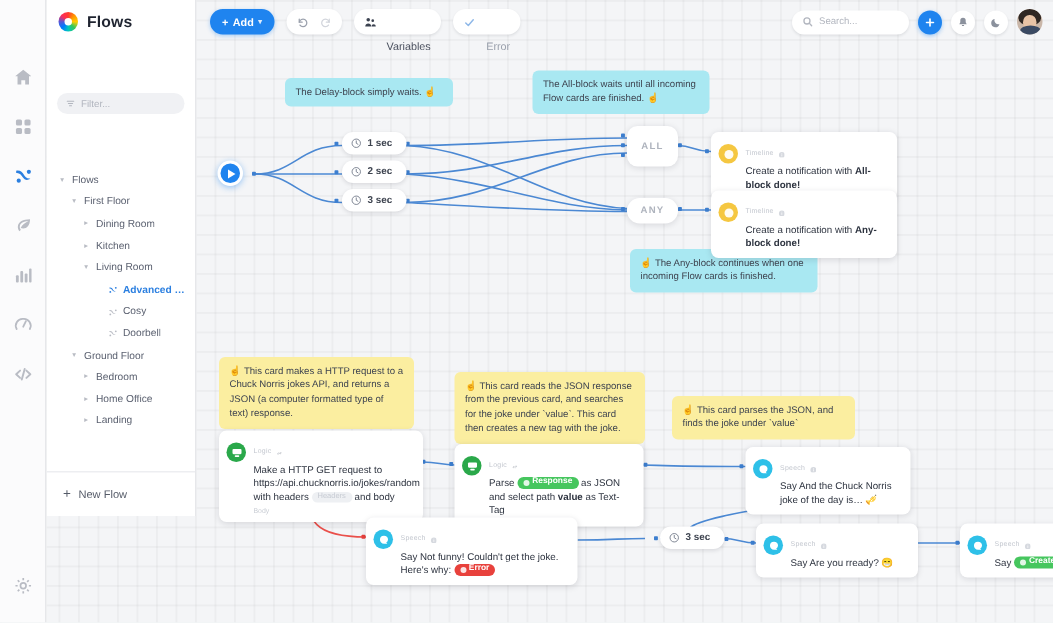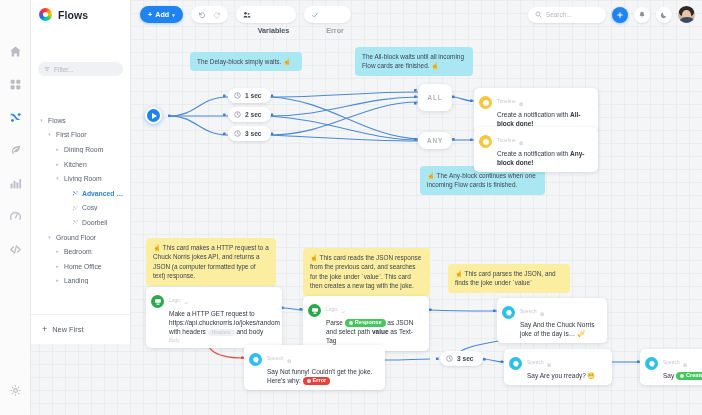--- a/index.html
+++ b/index.html
@@ -89,21 +89,21 @@
     font-size: 7.2px; font-weight: 700; cursor: pointer;
     box-shadow: 0 1px 3px rgba(31,132,239,.35);
   }
   #btn-add .cv { font-size: 5px; opacity: .85; }
   .tb-grp {
     height: 17px; border-radius: 8.5px; background: #fff; display: flex; align-items: center;
     padding: 0 7px; gap: 7px; box-shadow: 0 1px 2px rgba(20,25,40,.10);
   }
   .tb-ico { color: #9aa0ac; display: flex; cursor: pointer; }
   .tb-ico.dim { color: #d2d5dc; }
-  .tb-lbl { font-size: 7.2px; color: #4a505e; font-weight: 700; margin-top: 32px; }
+  .tb-lbl { font-size: 7.2px; color: #4a505e; font-weight: 400; margin-top: 32px; }
   #btn-save .tb-lbl { color: #9aa0ac; }
   #btn-save .tb-ico { color: #8fb8e8; }
 
   #tb-right { position: absolute; right: 7px; top: 6px; display: flex; align-items: center; gap: 6px; }
   #search-box { height: 16px; width: 78px; border-radius: 8px; background: #fff;
     display: flex; align-items: center; gap: 4px; padding: 0 7px; box-shadow: 0 1px 2px rgba(20,25,40,.10); }
   #search-ph { font-size: 6.4px; color: #b2b6bf; }
   .rbtn { width: 16px; height: 16px; border-radius: 50%; background: #fff; display:flex;
     align-items:center; justify-content:center; color:#8b919d; box-shadow: 0 1px 2px rgba(20,25,40,.10); cursor:pointer; }
   .rbtn.accent { background: #1f84ef; color: #fff; box-shadow: 0 1px 3px rgba(31,132,239,.4); }
@@ -785,17 +785,17 @@
               <rect x="7.2" y="5.6" width="1.6" height="4.4" fill="#6b5406"></rect>
               <rect x="7.2" y="10.8" width="1.6" height="1.6" fill="#6b5406"></rect>
             </svg>
           </span>
           <span class="t-lbl">Smoke Alarm</span>
         </div>
       </div>
 
     <div id="new-flow">
       <span class="plus">+</span>
-      <span>New First</span>
+      <span>New Flow</span>
     </div>
   </div>
 
 </div>
 
 </body></html>

